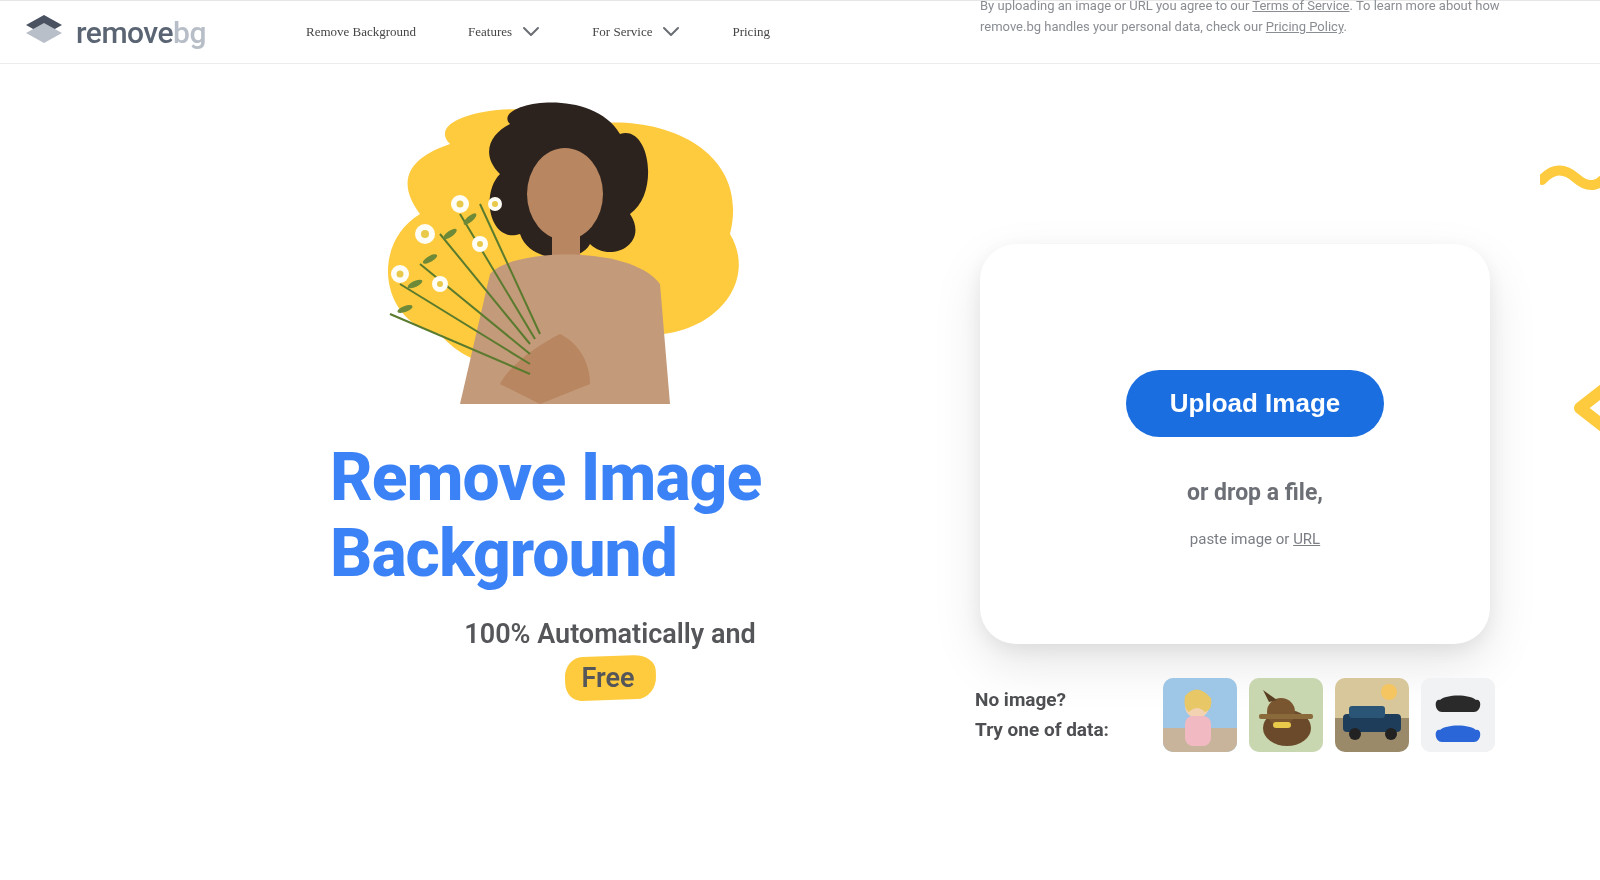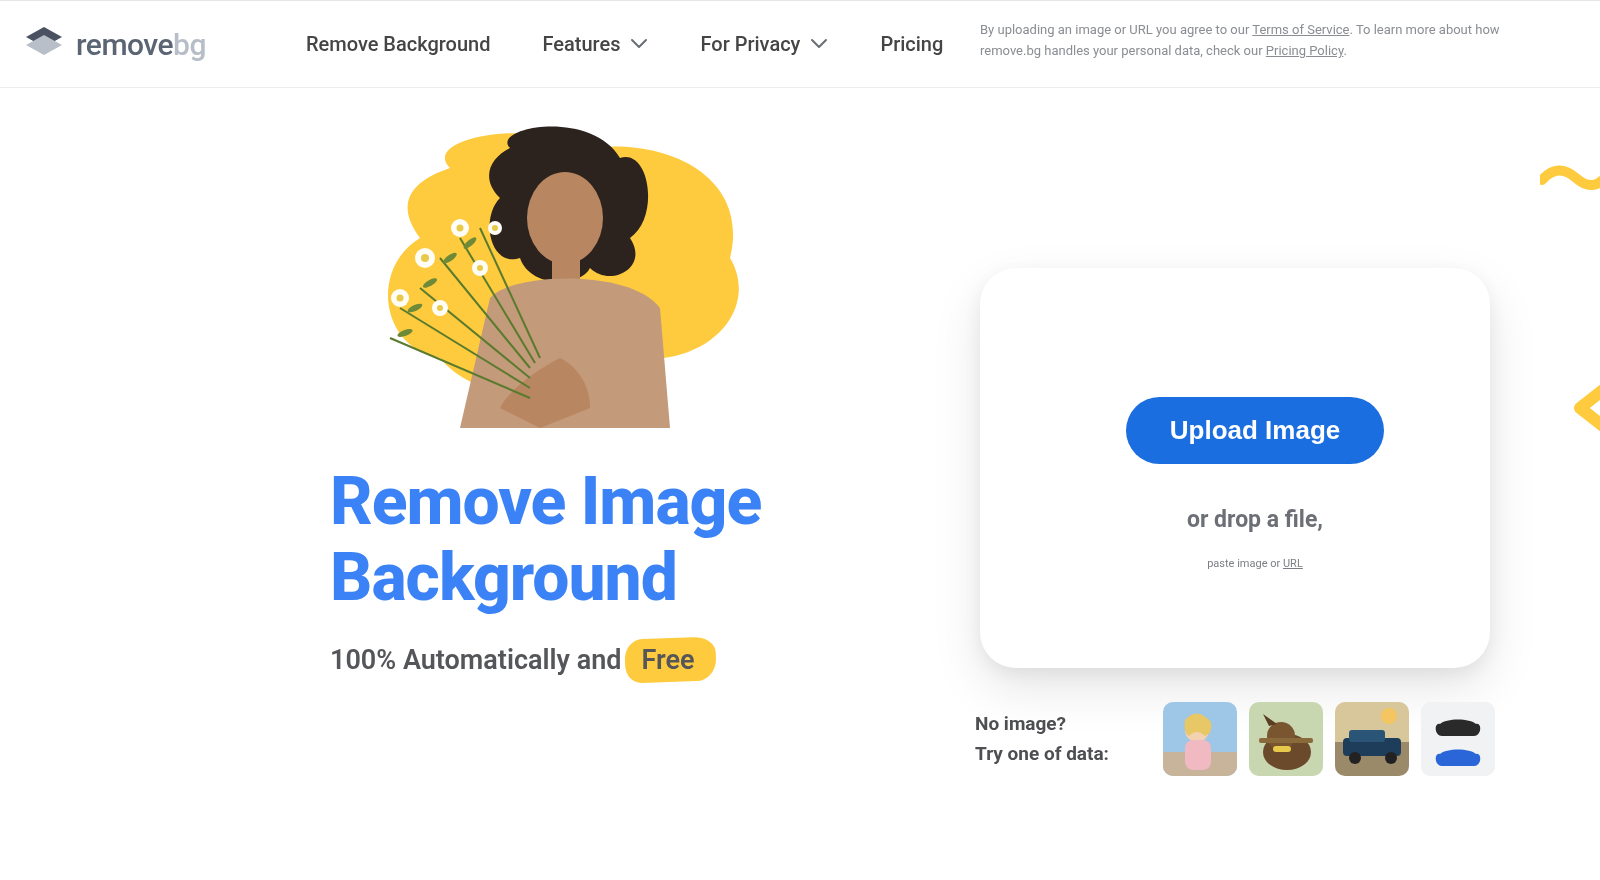--- a/index.html
+++ b/index.html
@@ -8,21 +8,21 @@
     background: #ffffff;
     color: #454545;
     width: 1600px;
     height: 880px;
     overflow: hidden;
     position: relative;
   }
 
   
   .header {
-    height: 88px;
+    height: 64px;
     border-top: 1px solid #e6e6e6;
     border-bottom: 1px solid #ececec;
     display: flex;
     align-items: center;
     padding: 0 22px;
     gap: 60px;
   }
   .logo {
     display: flex;
     align-items: center;
@@ -36,27 +36,28 @@
   }
   .logo-text .part-a { color: #5a6473; }
   .logo-text .part-b { color: #b8bec7; }
   .nav {
     display: flex;
     gap: 52px;
     align-items: center;
     margin-left: 40px;
   }
   .nav-item {
-    font-size: 20px;
+    font-size: 13px;
     font-weight: 500;
     color: #454545;
     display: flex;
     align-items: center;
     gap: 10px;
     cursor: pointer;
+    font-family: Liberation Serif, serif;
   }
   .chevron {
     display: inline-block;
   }
   .chevron svg { display: block; }
 
   
   .main {
     position: relative;
     display: flex;
@@ -82,20 +83,21 @@
     letter-spacing: -1px;
   }
   .subhead {
     margin-top: 26px;
     font-size: 27px;
     font-weight: 600;
     color: #555659;
     display: flex;
     align-items: center;
     gap: 10px;
+    flex-direction: column;
   }
   .free-tag {
     position: relative;
     display: inline-block;
     padding: 2px 14px 2px 10px;
   }
   .free-tag::before {
     content: "";
     position: absolute;
     inset: -4px -8px -4px -6px;
@@ -140,21 +142,21 @@
     cursor: pointer;
   }
   .drop-text {
     font-size: 23px;
     font-weight: 700;
     color: #6c6f75;
     margin-top: 18px;
     text-align: right;
   }
   .paste-text {
-    font-size: 11px;
+    font-size: 15px;
     color: #7b7e84;
   }
   .paste-text a {
     color: #7b7e84;
     text-decoration: underline;
     cursor: pointer;
   }
 
   
   .samples {
@@ -241,21 +243,21 @@
     </div>
     <div class="nav-item">
       <span>Features</span>
       <span class="chevron">
         <svg width="18" height="12" viewBox="0 0 18 12">
             <path d="M2 2 L9 9 L16 2" stroke="#6a6d73" stroke-width="2" fill="none" stroke-linecap="round" stroke-linejoin="round"></path>
           </svg>
       </span>
     </div>
     <div class="nav-item">
-      <span>For Privacy</span>
+      <span>For Service</span>
       <span class="chevron">
         <svg width="18" height="12" viewBox="0 0 18 12">
             <path d="M2 2 L9 9 L16 2" stroke="#6a6d73" stroke-width="2" fill="none" stroke-linecap="round" stroke-linejoin="round"></path>
           </svg>
       </span>
     </div>
     <div class="nav-item">
       <span>Pricing</span>
     </div>
   </nav>

